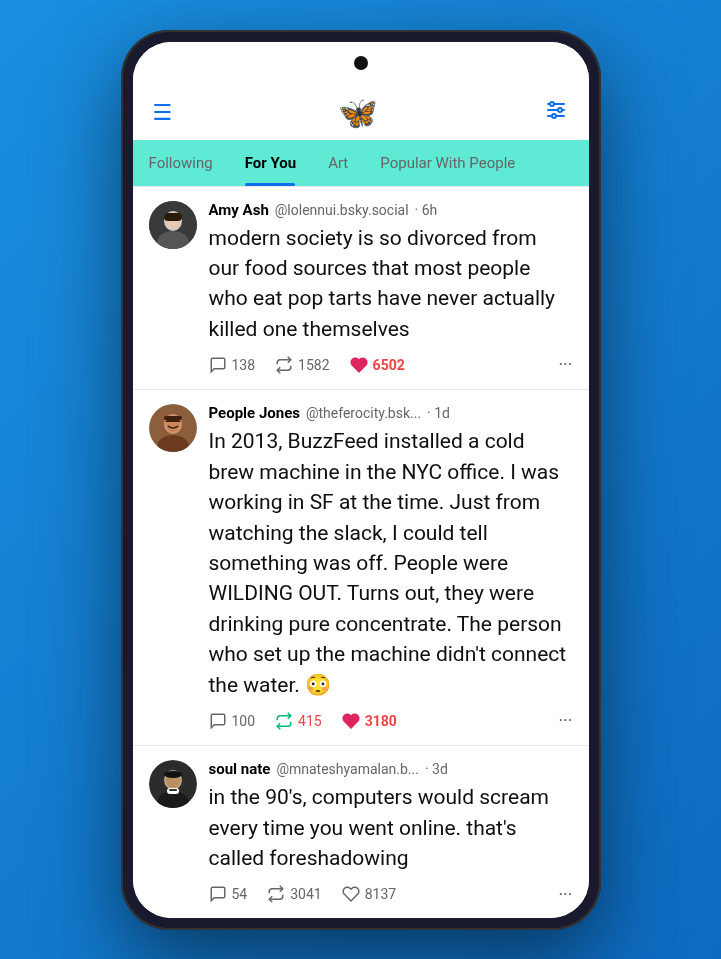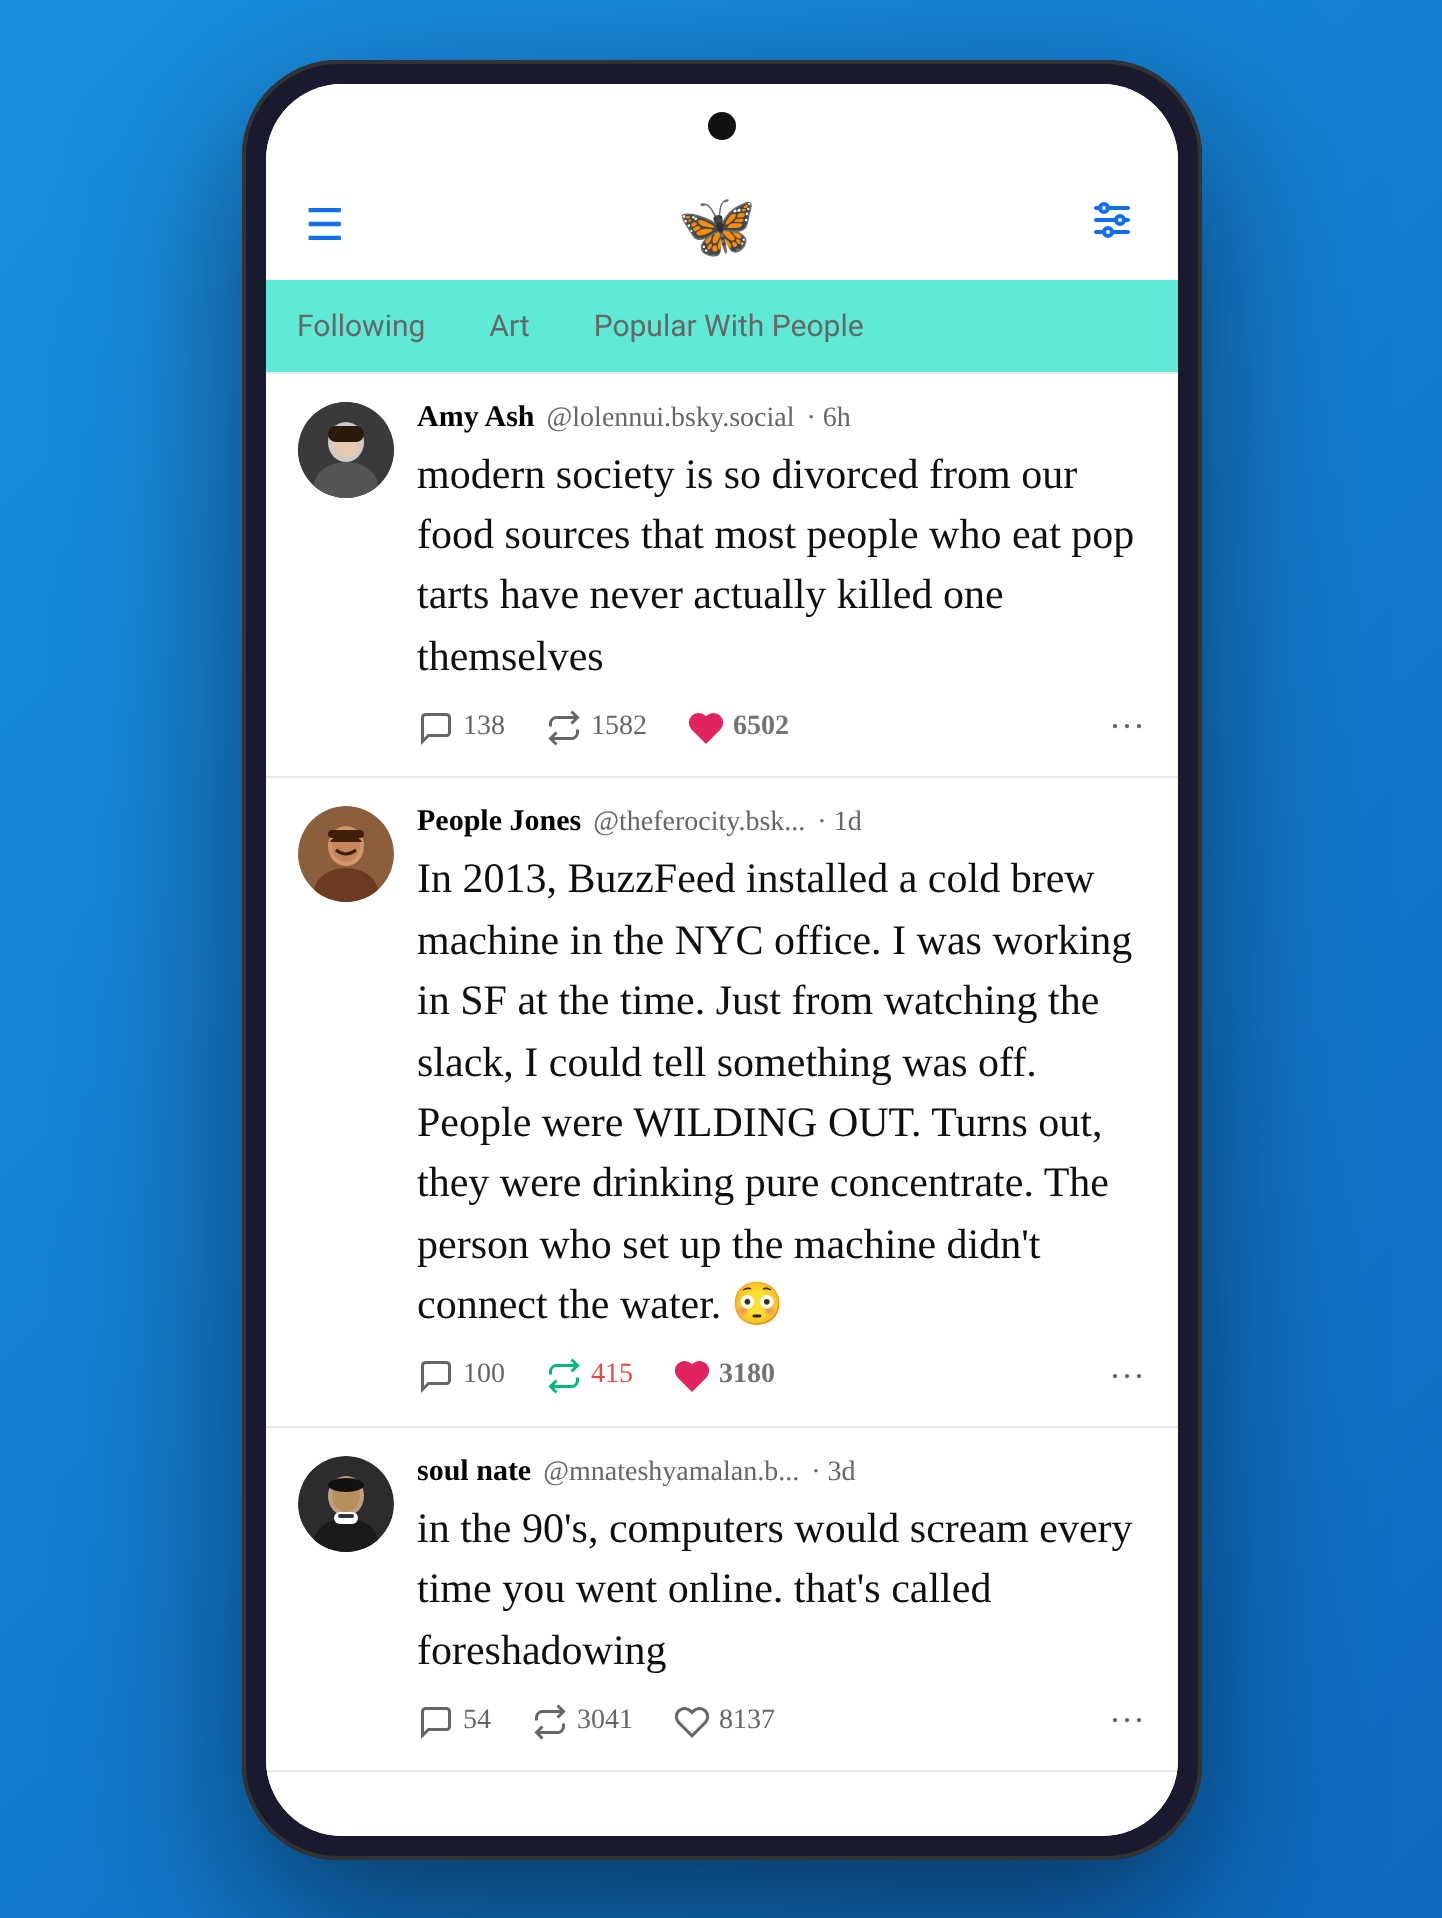--- a/index.html
+++ b/index.html
@@ -97,21 +97,20 @@
     .feed {
       flex: 1;
       overflow-y: auto;
       background: #fff;
     }
     .post {
       display: flex;
       padding: 14px 16px;
       border-bottom: 1px solid #e8e8e8;
       gap: 12px;
-      font-family: Liberation Serif, serif;
     }
     .avatar {
       width: 48px;
       height: 48px;
       border-radius: 50%;
       flex-shrink: 0;
       overflow: hidden;
       background: #ccc;
     }
     .avatar-amy {
@@ -162,21 +161,21 @@
       align-items: center;
       gap: 5px;
       color: #666;
       font-size: 14px;
       cursor: pointer;
     }
     .action-count {
       font-size: 14px;
     }
     .heart-count {
-      color: #737373;
+      color: #ef4444;
       font-weight: 700;
     }
     .retweet-green {
       color: #ef4444;
     }
     .more-icon {
       color: #666;
       font-size: 18px;
       margin-left: auto;
       cursor: pointer;
@@ -201,20 +200,21 @@
           <line x1="4" y1="18" x2="20" y2="18"></line>
           <circle cx="8" cy="6" r="2" fill="white" stroke="#0f6fec" stroke-width="2"></circle>
           <circle cx="16" cy="12" r="2" fill="white" stroke="#0f6fec" stroke-width="2"></circle>
           <circle cx="10" cy="18" r="2" fill="white" stroke="#0f6fec" stroke-width="2"></circle>
         </svg>
       </span>
     </div>
 
     <div class="tabs-container">
       <div class="tab">Following</div>
+      <div class="tab active">For You</div>
       <div class="tab">Art</div>
       <div class="tab">Popular With People</div>
     </div>
 
     <div class="feed">
 
       <div class="post">
         <div class="avatar avatar-amy">
           <svg width="48" height="48" viewBox="0 0 48 48">
             <circle cx="24" cy="24" r="24" fill="#3a3a3a"></circle>

